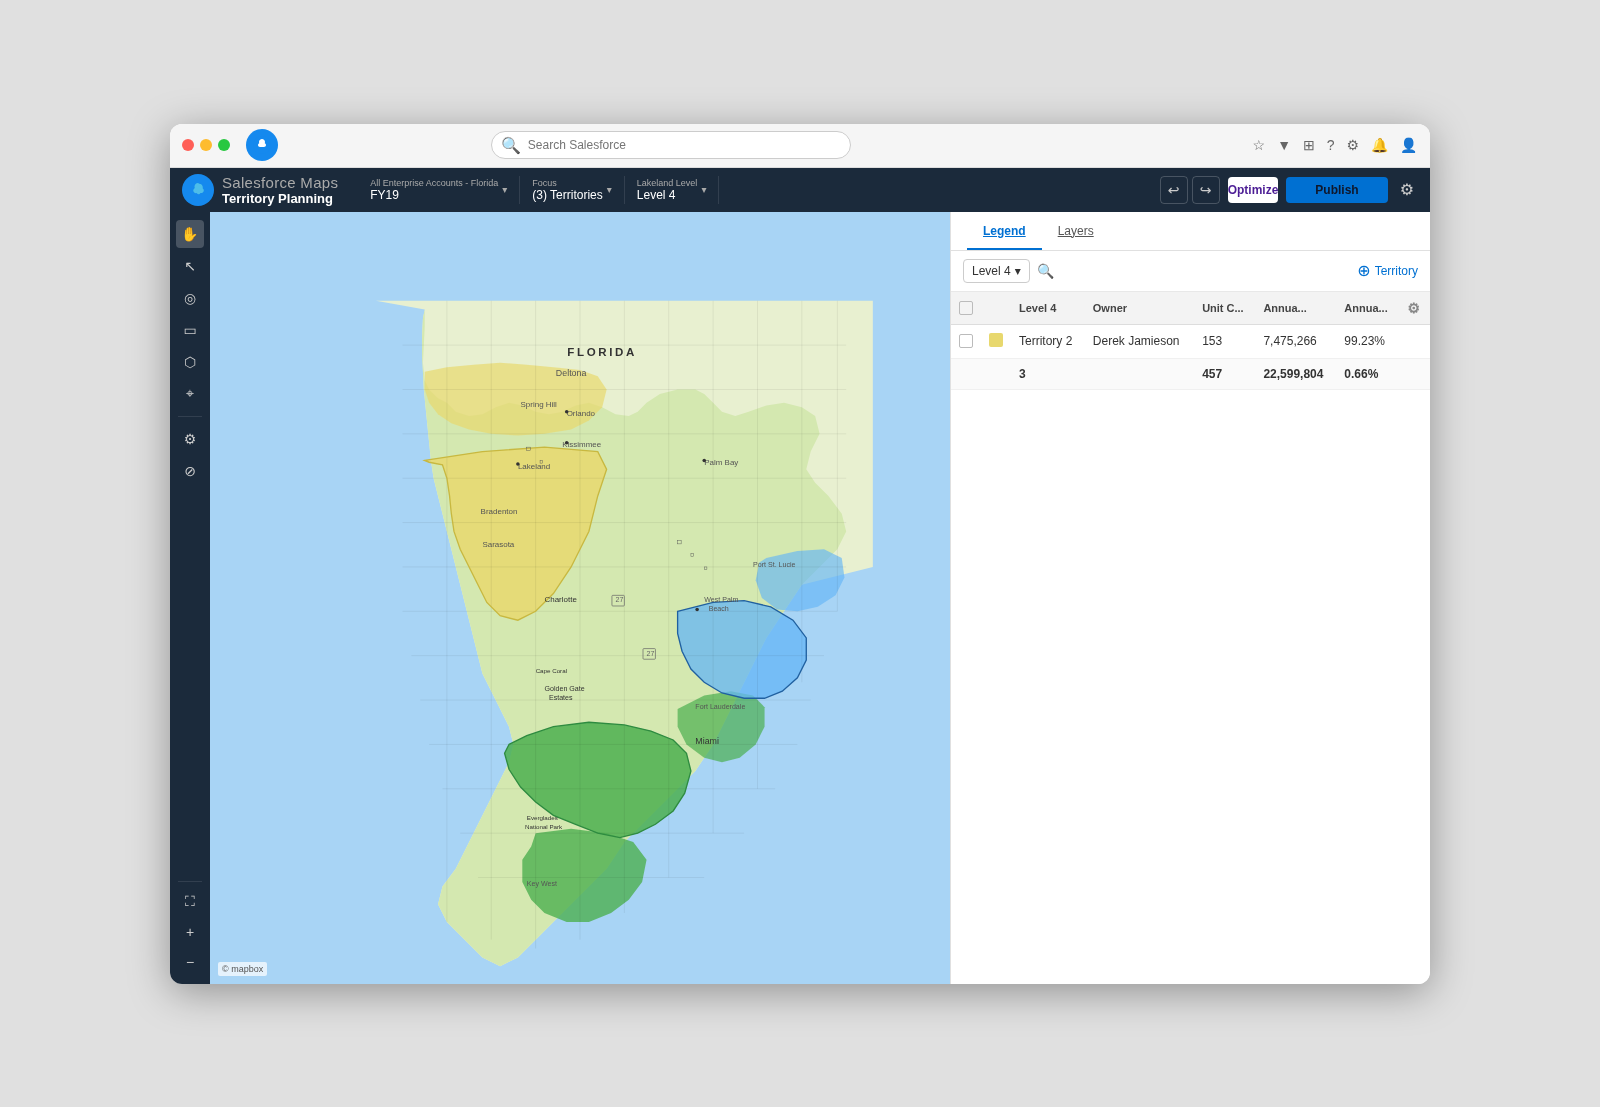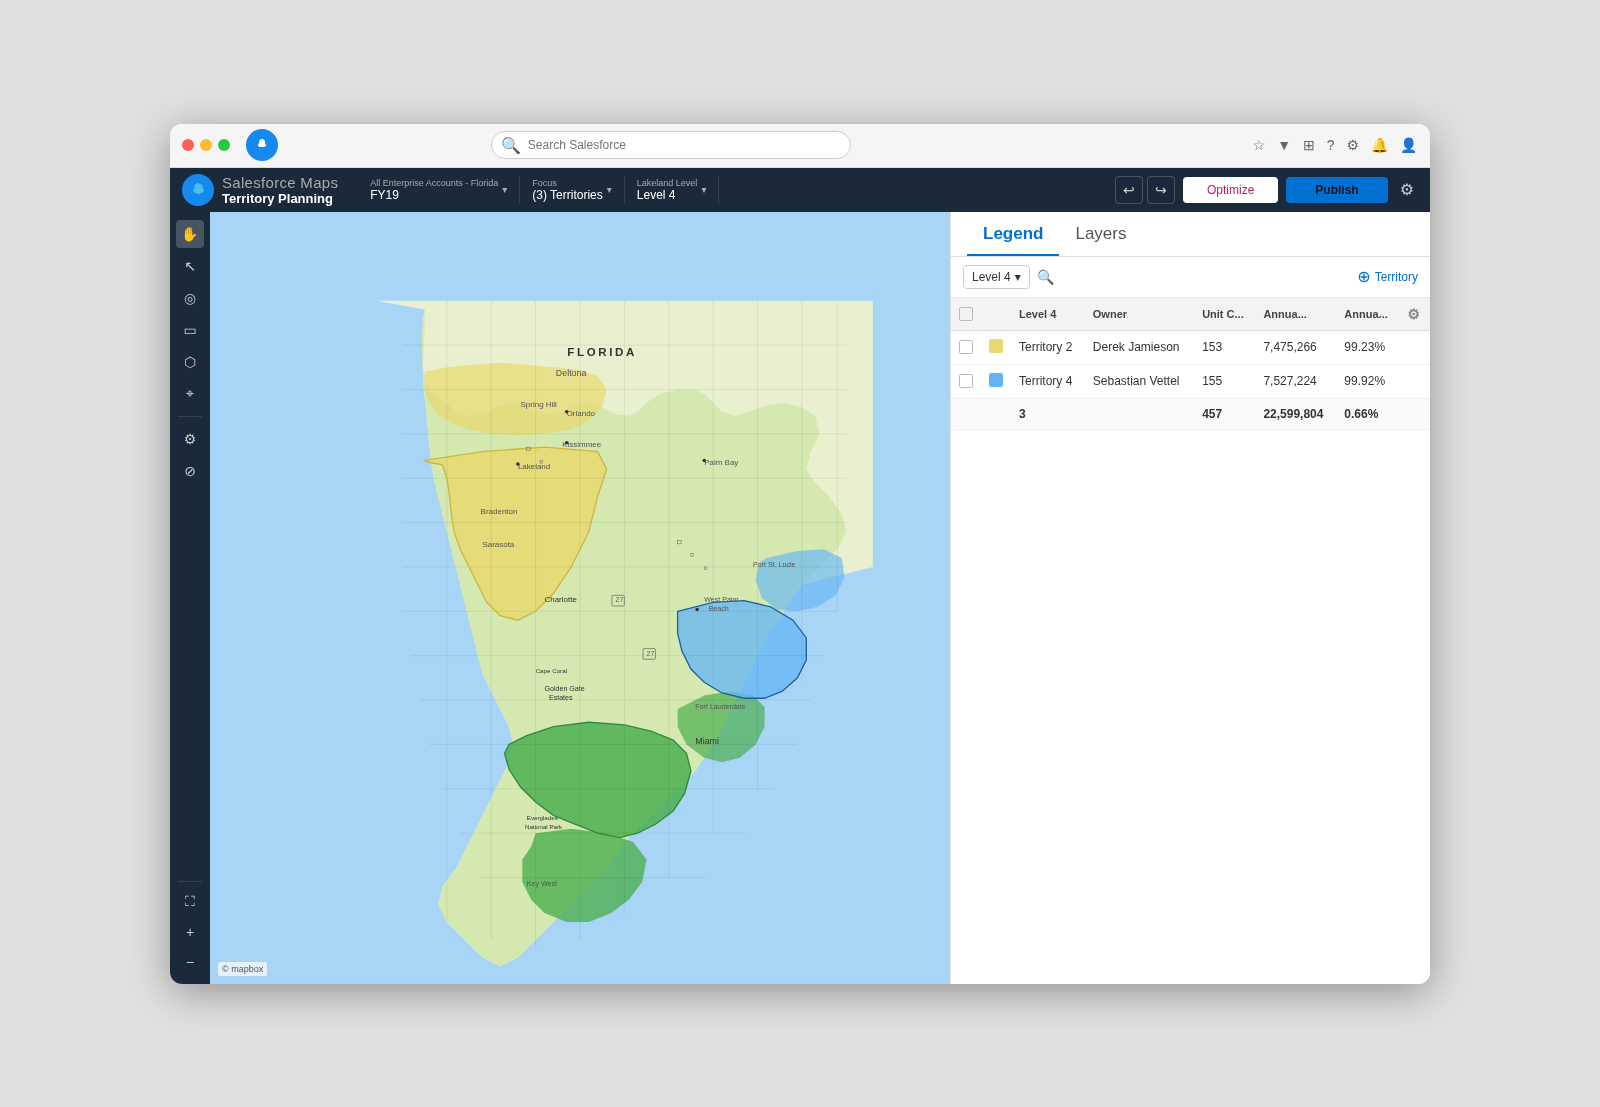--- a/index.html
+++ b/index.html
@@ -116,26 +116,26 @@
       border: 1px solid rgba(255,255,255,0.2);
       background: transparent;
       border-radius: 4px;
       color: #ccc;
       font-size: 14px;
       cursor: pointer;
       display: flex; align-items: center; justify-content: center;
     }
     .btn-optimize {
       background: white;
-      color: #be185d;
+      color: #4c1d95;
       border: none;
       border-radius: 4px;
-      padding: 6px 24px;
-      font-size: 12px;
-      font-weight: 400;
+      padding: 6px 0;
+      font-size: 12px;
+      font-weight: 700;
       cursor: pointer;
     }
     .btn-publish {
       background: #0070d2;
       color: #0f172a;
       border: none;
       border-radius: 4px;
       padding: 6px 29px;
       font-size: 12px;
       font-weight: 700;
@@ -205,24 +205,25 @@
       flex-direction: column;
       flex-shrink: 0;
     }
     .panel-tabs {
       display: flex;
       border-bottom: 1px solid #e0e0e0;
       padding: 0 16px;
     }
     .panel-tab {
       padding: 12px 16px 10px;
-      font-size: 17px;
+      font-size: 12px;
       color: #555;
       cursor: pointer;
       border-bottom: 2px solid transparent;
+      text-decoration: underline;
     }
     .panel-tab.active {
       color: #0070d2;
       border-bottom: 2px solid #0070d2;
       font-weight: 600;
     }
     .panel-toolbar {
       display: flex;
       align-items: center;
       padding: 8px 12px;
@@ -543,32 +544,20 @@
                   <div class="row-checkbox"></div>
                 </td>
               <td><div class="color-swatch" style="background:#e8d86e;"></div></td>
               <td>Territory 2</td>
               <td>Derek Jamieson</td>
               <td>153</td>
               <td>7,475,266</td>
               <td>99.23%</td>
               <td></td>
             </tr>
-            <tr>
-              <td>
-                  <div class="row-checkbox"></div>
-                </td>
-              <td><div class="color-swatch" style="background:#64b5f6;"></div></td>
-              <td>Territory 4</td>
-              <td>Sebastian Vettel</td>
-              <td>155</td>
-              <td>7,527,224</td>
-              <td>99.92%</td>
-              <td></td>
-            </tr>
             <tr style="background:#fafafa;">
               <td></td>
               <td></td>
               <td>3</td>
               <td></td>
               <td>457</td>
               <td>22,599,804</td>
               <td>0.66%</td>
               <td></td>
             </tr>

